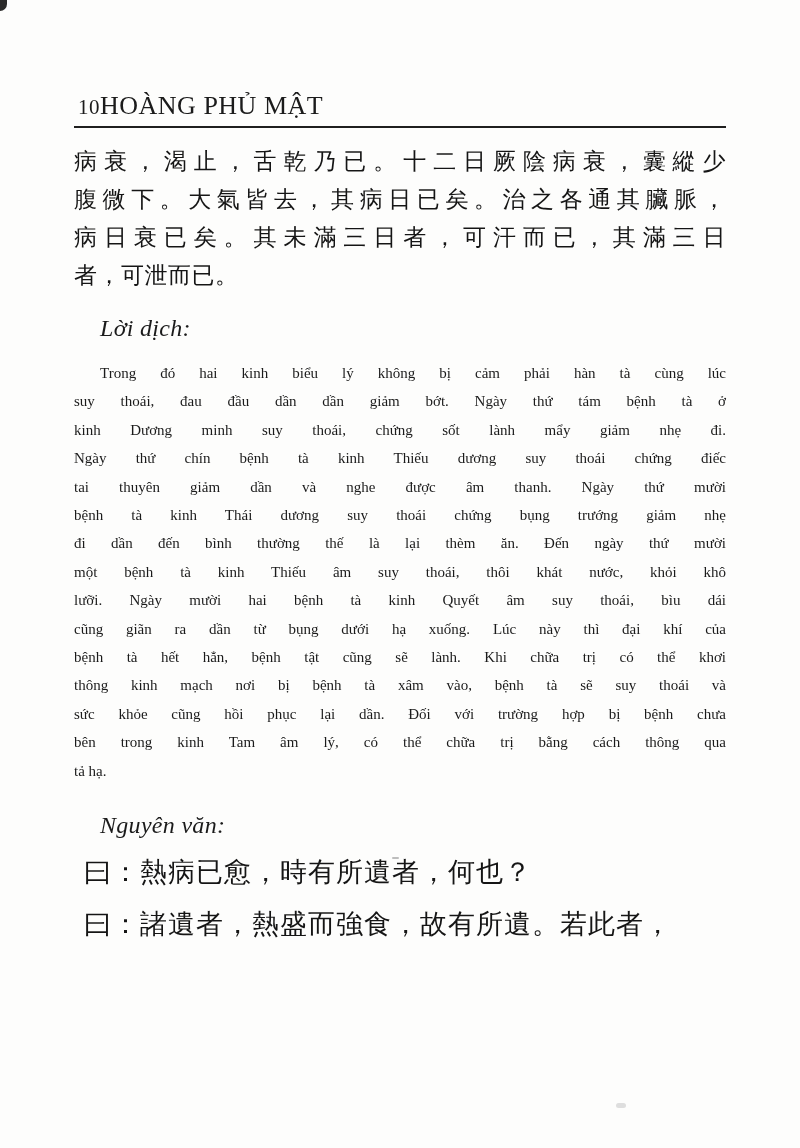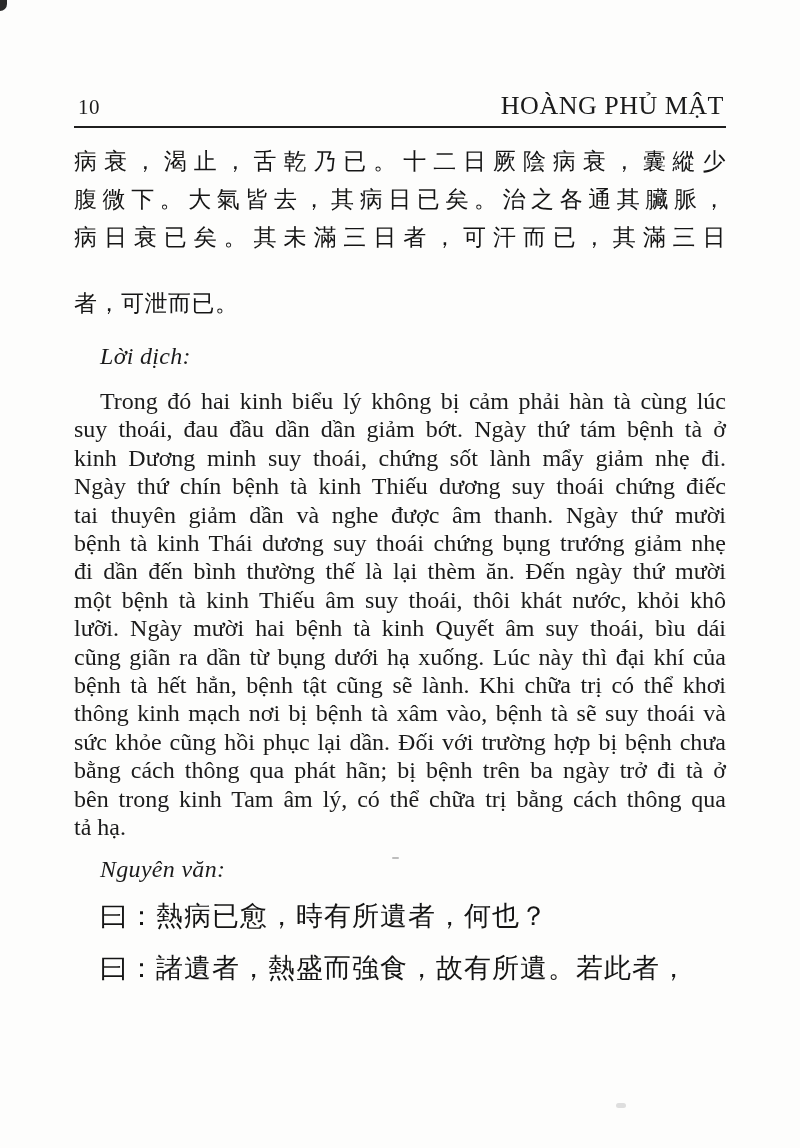--- a/index.html
+++ b/index.html
@@ -45,21 +45,20 @@
   .content {
     position: absolute;
     left: 74px;
     top: 0;
     width: 652px;
   }
 
   
   .running-header {
     display: flex;
-    justify-content: space-between;
     align-items: baseline;
     margin-top: 91px;
     padding: 0 2px 5px 4px;
     border-bottom: 2px solid #1f1f1f;
   }
   .page-number {
     font-size: 21px;
     letter-spacing: .5px;
   }
   .header-title {
@@ -75,52 +74,51 @@
     line-height: 38px;
     color: #151515;
   }
   .cjk-line {
     text-align: justify;
     text-align-last: justify;
     letter-spacing: .5px;
   }
   .cjk-line.short {
     text-align-last: left;
-    margin-top: 28px;
   }
 
   
   .section-heading {
     margin: 18px 0 0 26px;
     font-size: 24px;
     font-weight: normal;
     font-style: italic;
     letter-spacing: .3px;
   }
   .heading-translation { margin-top: 20px; }
-  .heading-original { margin-top: 14px; }
+  .heading-original { margin-top: 27px; }
 
   
   .vn-paragraph {
     margin-top: 17px;
-    font-size: 24px;
+    font-size: 15px;
     line-height: 28.4px;
   }
   .vn-line {
     text-align: justify;
     text-align-last: justify;
     white-space: normal;
   }
   .vn-line.first { text-indent: 26px; }
   .vn-line.last  { text-align-last: left; }
 
   
   .cjk-dialogue {
     margin-top: 16px;
-    margin-left: 26px;
+    margin-left: 10px;
     font-size: 27px;
     color: #151515;
   }
   .cjk-dialogue .dlg-line {
     line-height: 34px;
     margin-bottom: 18px;
     letter-spacing: 1px;
   }
 </style>
 </head>
@@ -154,21 +152,20 @@
       <div class="vn-line">Ngày thứ chín bệnh tà kinh Thiếu dương suy thoái chứng điếc</div>
       <div class="vn-line">tai thuyên giảm dần và nghe được âm thanh. Ngày thứ mười</div>
       <div class="vn-line">bệnh tà kinh Thái dương suy thoái chứng bụng trướng giảm nhẹ</div>
       <div class="vn-line">đi dần đến bình thường thế là lại thèm ăn. Đến ngày thứ mười</div>
       <div class="vn-line">một bệnh tà kinh Thiếu âm suy thoái, thôi khát nước, khỏi khô</div>
       <div class="vn-line">lưỡi. Ngày mười hai bệnh tà kinh Quyết âm suy thoái, bìu dái</div>
       <div class="vn-line">cũng giãn ra dần từ bụng dưới hạ xuống. Lúc này thì đại khí của</div>
       <div class="vn-line">bệnh tà hết hẳn, bệnh tật cũng sẽ lành. Khi chữa trị có thể khơi</div>
       <div class="vn-line">thông kinh mạch nơi bị bệnh tà xâm vào, bệnh tà sẽ suy thoái và</div>
       <div class="vn-line">sức khỏe cũng hồi phục lại dần. Đối với trường hợp bị bệnh chưa</div>
-      <div class="vn-line">bằng cách thông qua phát hãn; bị bệnh trên ba ngày trở đi tà ở</div>
       <div class="vn-line">bên trong kinh Tam âm lý, có thể chữa trị bằng cách thông qua</div>
       <div class="vn-line last">tả hạ.</div>
     </div>
 
     <div class="section-heading heading-original">Nguyên văn:</div>
 
     <div class="cjk-dialogue">
       <div class="dlg-line">曰：熱病已愈，時有所遺者，何也？</div>
       <div class="dlg-line">曰：諸遺者，熱盛而強食，故有所遺。若此者，</div>
     </div>

